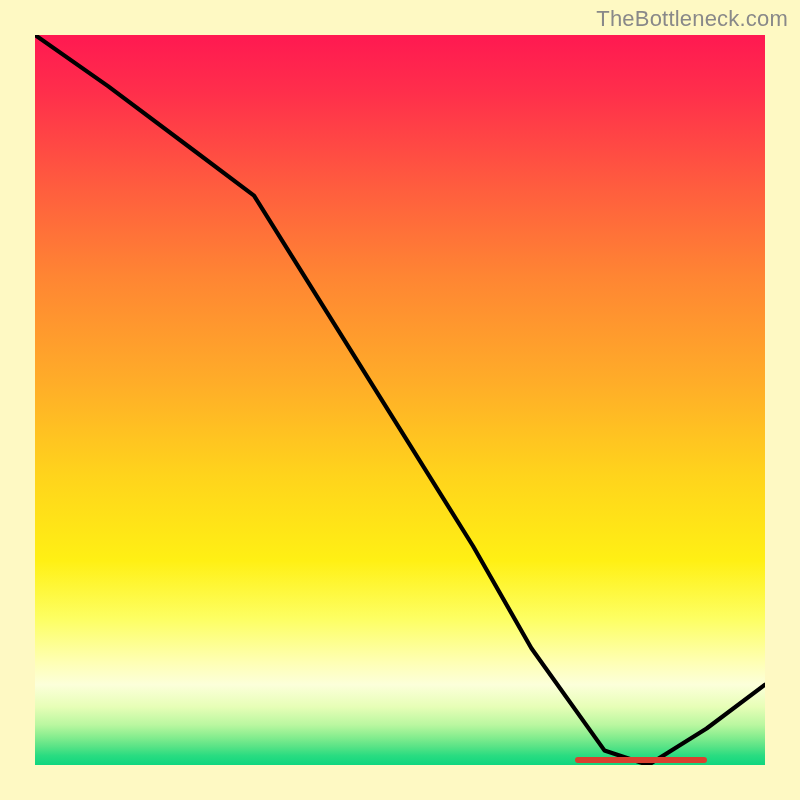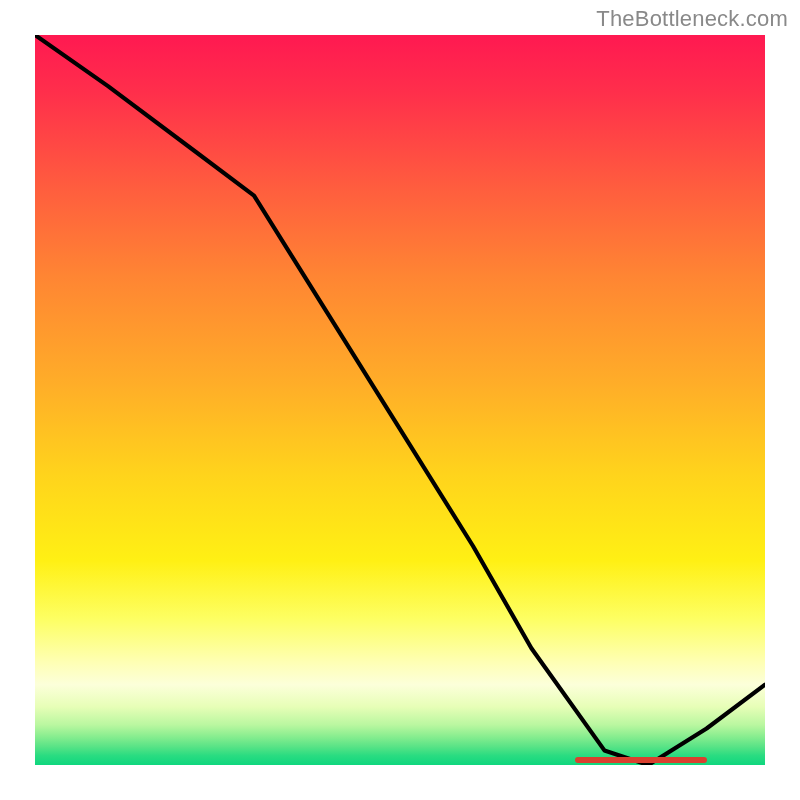--- a/index.html
+++ b/index.html
@@ -8,21 +8,21 @@
     width: 800px;
     height: 800px;
     background: #000;
     overflow: hidden;
     font-family: Arial, Helvetica, sans-serif;
   }
   .frame {
     position: relative;
     width: 800px;
     height: 800px;
-    background: #ffffff;
+    background: #fef9c3;
   }
   .watermark {
     position: absolute;
     top: 6px;
     right: 12px;
     color: #898989;
     font-size: 22px;
     font-weight: 500;
     letter-spacing: 0.2px;
     z-index: 20;

